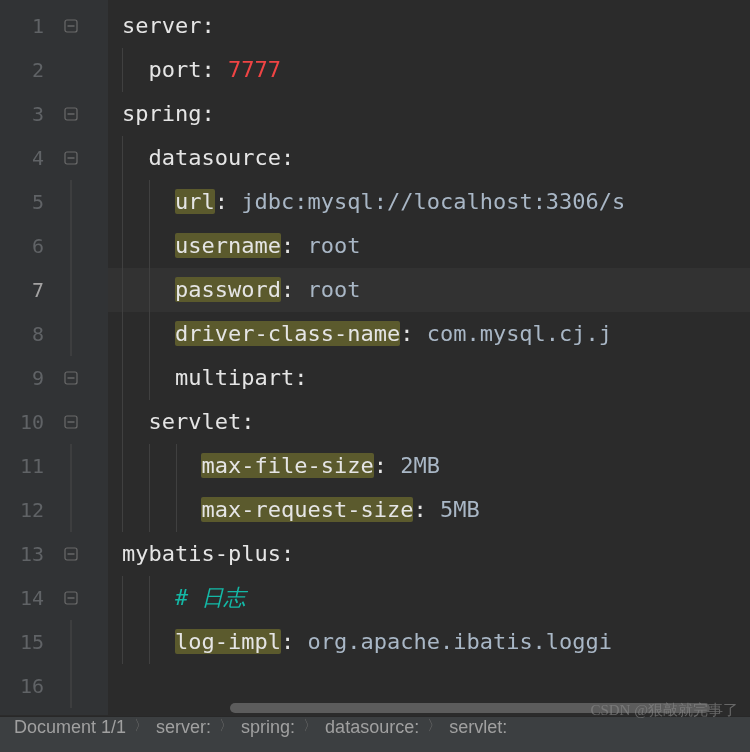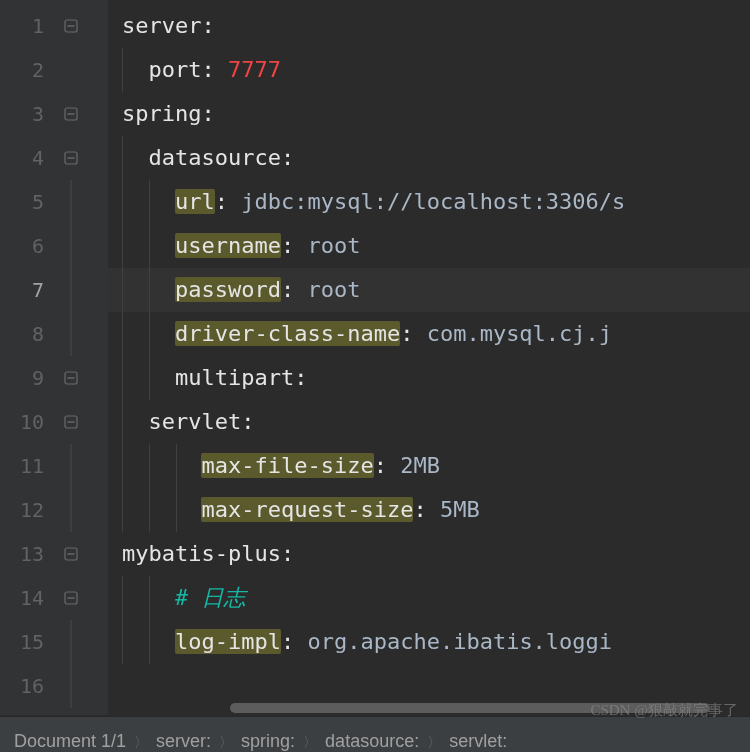--- a/index.html
+++ b/index.html
@@ -94,21 +94,21 @@
     }
     .breadcrumbs {
       position: absolute;
       bottom: 0;
       left: 0;
       right: 0;
       height: 36px;
       background: #3c3f41;
       border-top: 1px solid #282828;
       display: flex;
-      align-items: flex-end;
+      align-items: flex-start;
       padding: 0 10px;
       font-size: 18px;
       color: #a0a0a0;
       font-family: -apple-system, 'Segoe UI', sans-serif;
     }
     .crumb {
       display: flex;
       align-items: center;
       padding: 0 4px;
     }

